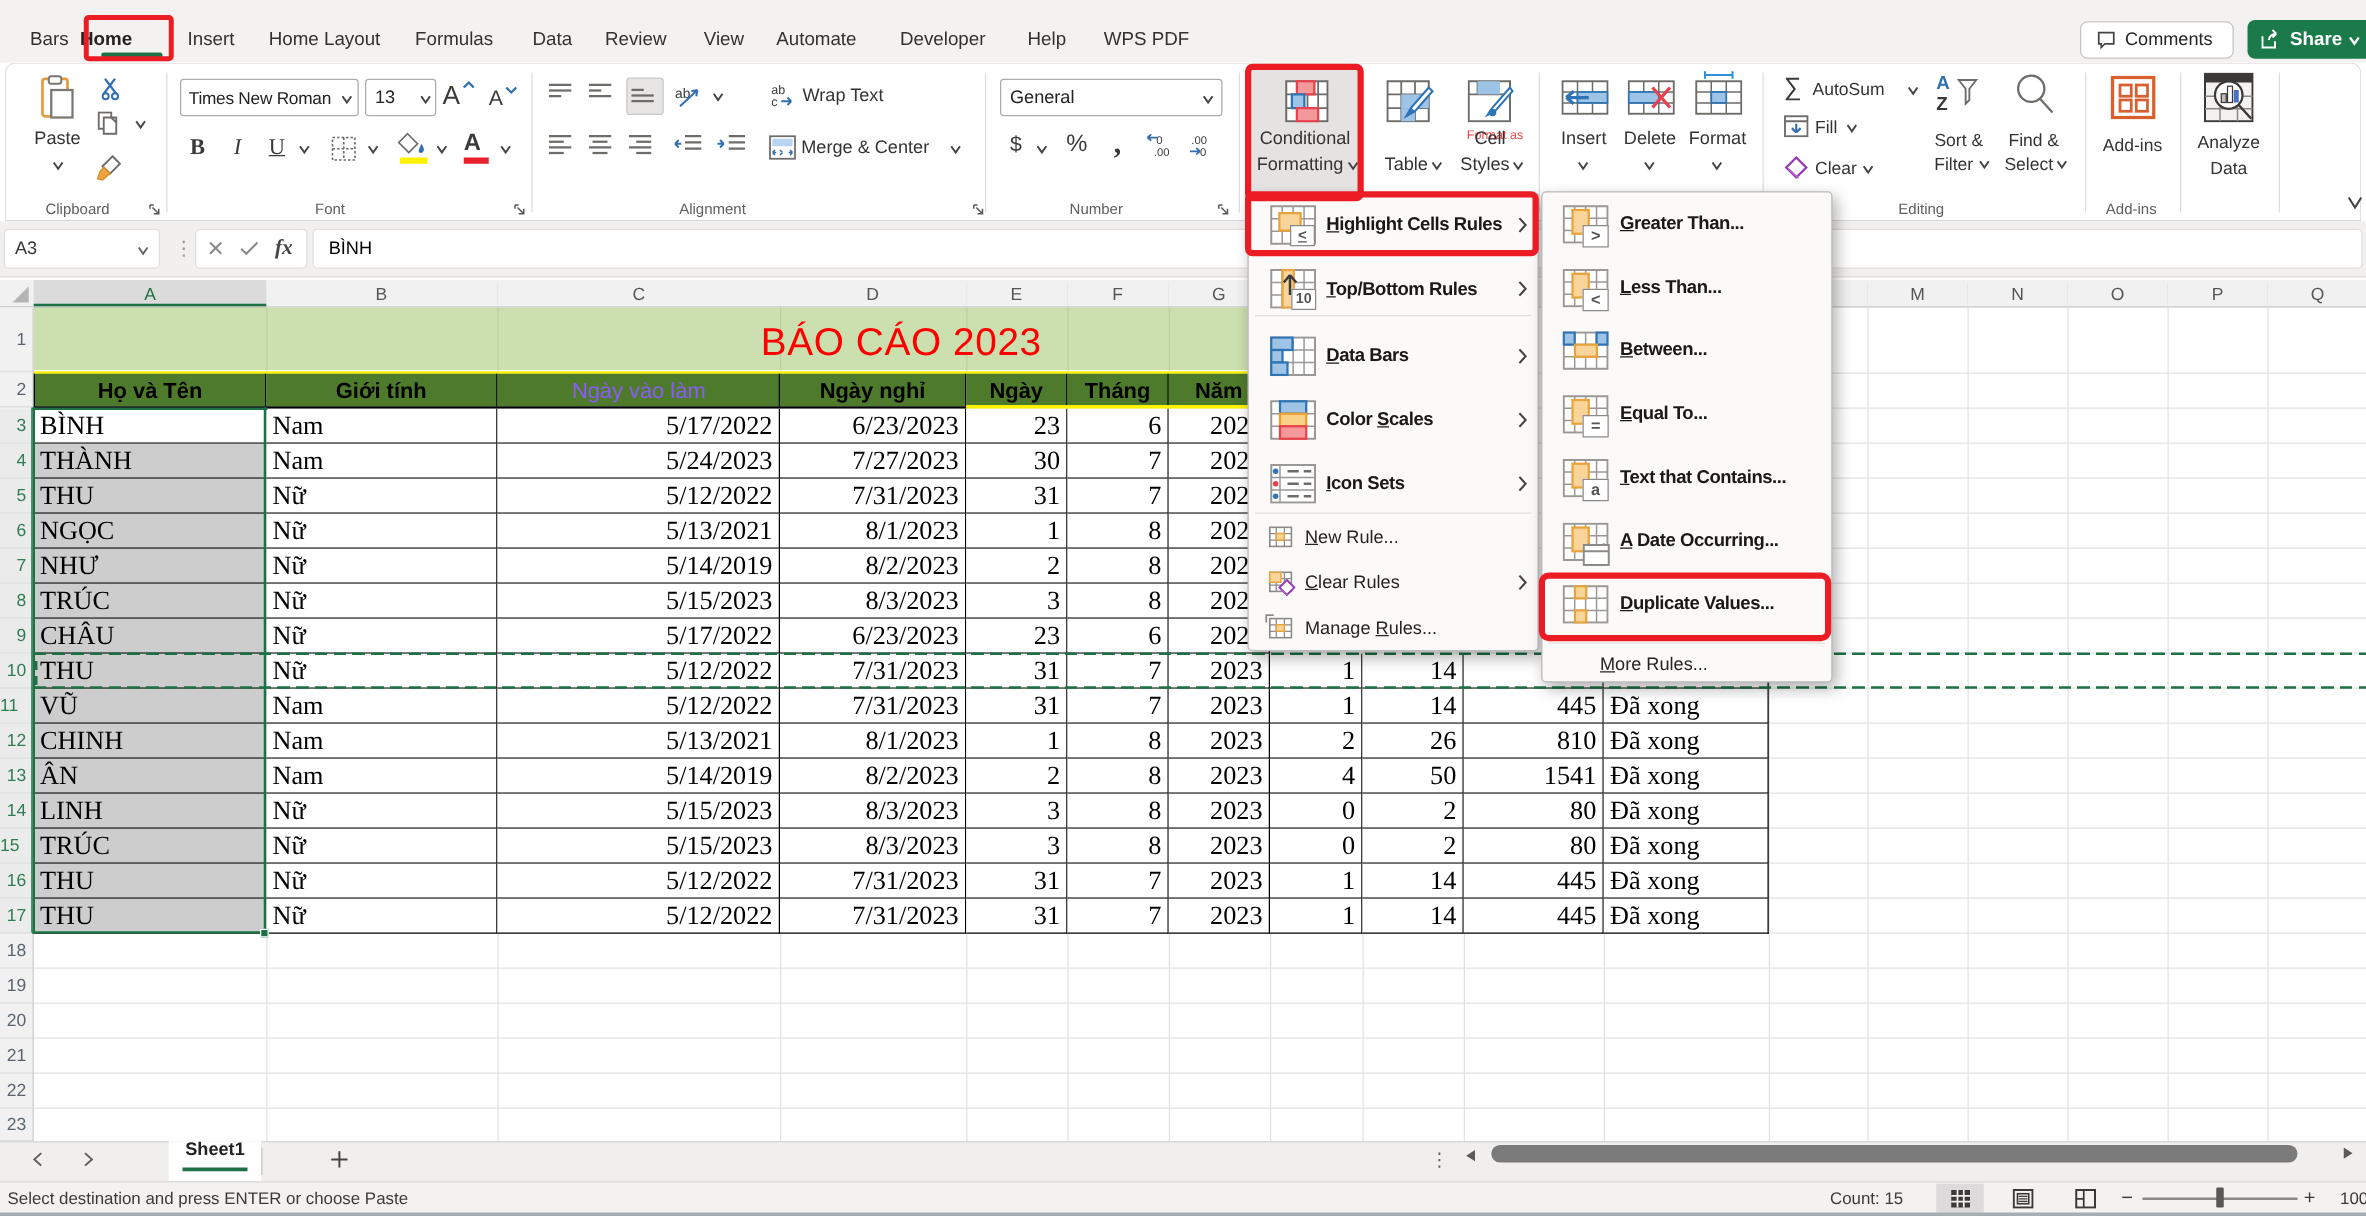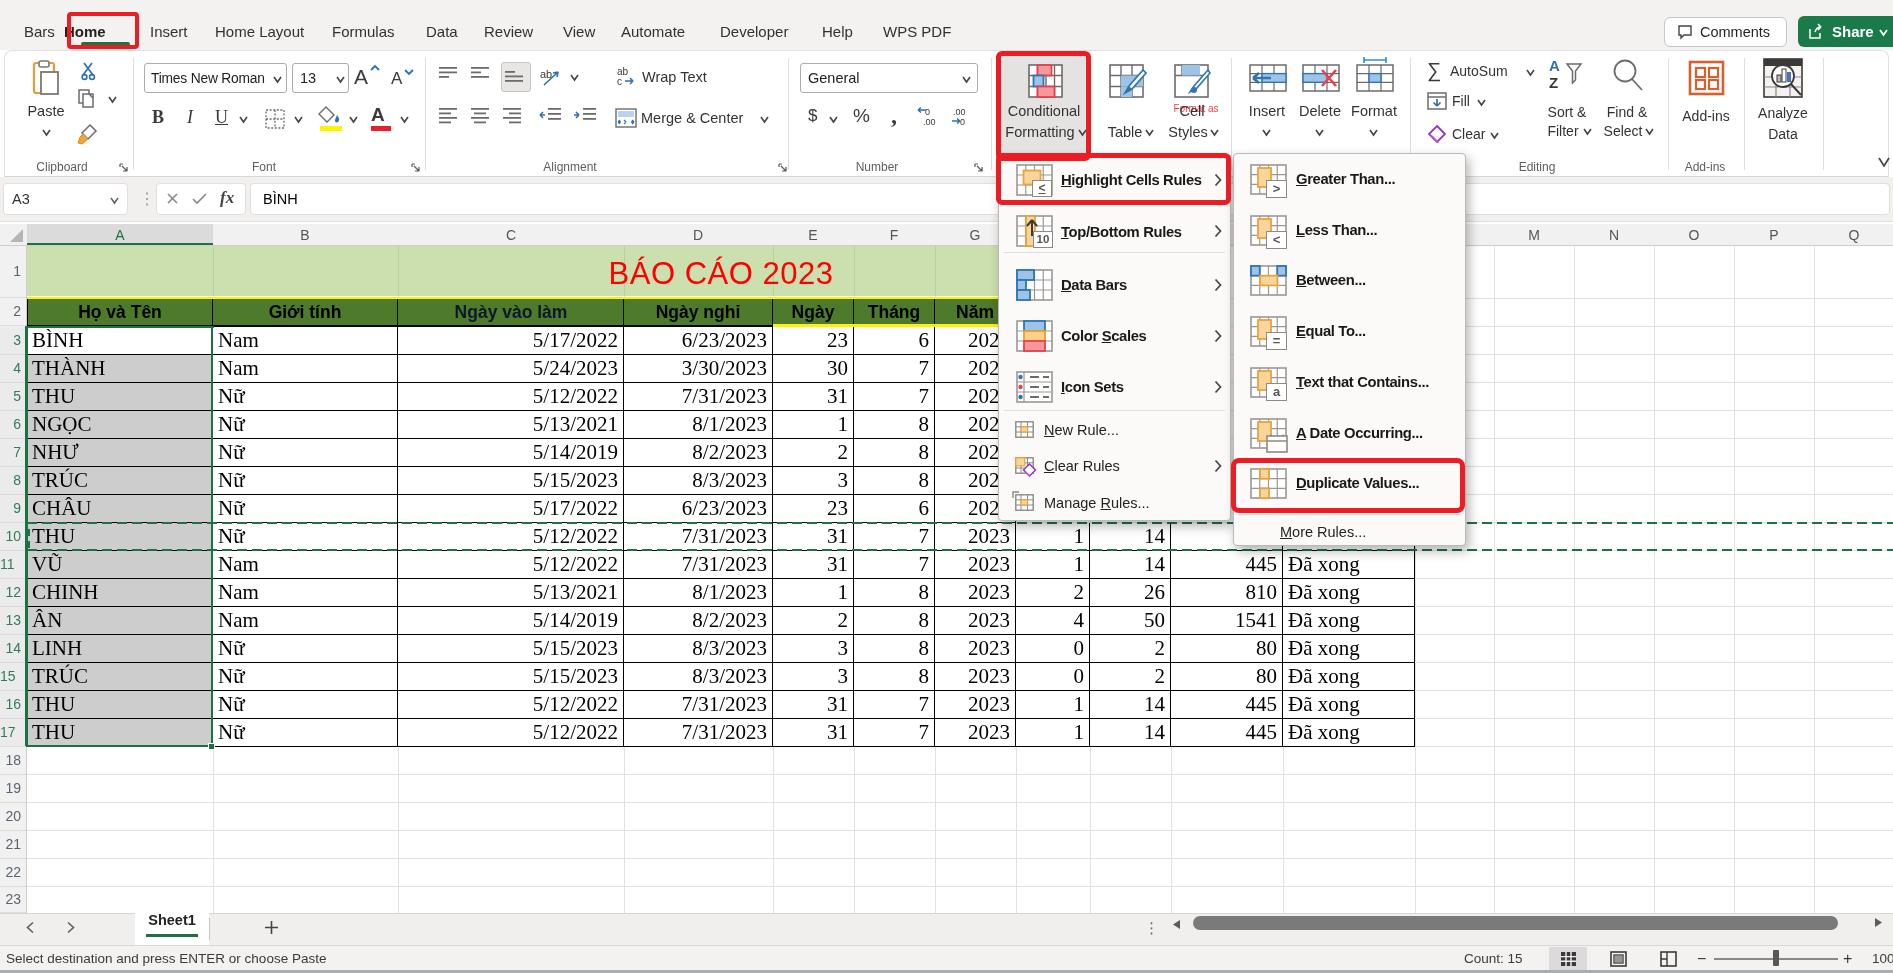--- a/index.html
+++ b/index.html
@@ -457,21 +457,21 @@
 <div class="ab txt" style="left:0px;top:584px;font-size:14px;color:#2F7D53;width:21px;text-align:right">12</div>
 <div class="ab" style="left:0px;top:607px;width:27px;height:28px;background:#EBEBEB;border-bottom:1px solid #DCDCDC"></div>
 <div class="ab txt" style="left:0px;top:612px;font-size:14px;color:#2F7D53;width:21px;text-align:right">13</div>
 <div class="ab" style="left:0px;top:635px;width:27px;height:28px;background:#EBEBEB;border-bottom:1px solid #DCDCDC"></div>
 <div class="ab txt" style="left:0px;top:640px;font-size:14px;color:#2F7D53;width:21px;text-align:right">14</div>
 <div class="ab" style="left:0px;top:663px;width:27px;height:28px;background:#EBEBEB;border-bottom:1px solid #DCDCDC"></div>
 <div class="ab txt" style="left:0px;top:668px;font-size:14px;color:#2F7D53;width:21px;text-align:left">15</div>
 <div class="ab" style="left:0px;top:691px;width:27px;height:28px;background:#EBEBEB;border-bottom:1px solid #DCDCDC"></div>
 <div class="ab txt" style="left:0px;top:696px;font-size:14px;color:#2F7D53;width:21px;text-align:right">16</div>
 <div class="ab" style="left:0px;top:719px;width:27px;height:28px;background:#EBEBEB;border-bottom:1px solid #DCDCDC"></div>
-<div class="ab txt" style="left:0px;top:724px;font-size:14px;color:#2F7D53;width:21px;">17</div>
+<div class="ab txt" style="left:0px;top:724px;font-size:14px;color:#2F7D53;width:21px;text-align:right">17</div>
 <div class="ab" style="left:0px;top:747px;width:27px;height:28px;background:#F1F1F1;border-bottom:1px solid #DCDCDC"></div>
 <div class="ab txt" style="left:0px;top:752px;font-size:14px;color:#5A6470;width:21px;text-align:right">18</div>
 <div class="ab" style="left:0px;top:775px;width:27px;height:28px;background:#F1F1F1;border-bottom:1px solid #DCDCDC"></div>
 <div class="ab txt" style="left:0px;top:780px;font-size:14px;color:#5A6470;width:21px;text-align:right">19</div>
 <div class="ab" style="left:0px;top:803px;width:27px;height:28px;background:#F1F1F1;border-bottom:1px solid #DCDCDC"></div>
 <div class="ab txt" style="left:0px;top:808px;font-size:14px;color:#5A6470;width:21px;text-align:right">20</div>
 <div class="ab" style="left:0px;top:831px;width:27px;height:28px;background:#F1F1F1;border-bottom:1px solid #DCDCDC"></div>
 <div class="ab txt" style="left:0px;top:836px;font-size:14px;color:#5A6470;width:21px;text-align:right">21</div>
 <div class="ab" style="left:0px;top:859px;width:27px;height:28px;background:#F1F1F1;border-bottom:1px solid #DCDCDC"></div>
 <div class="ab txt" style="left:0px;top:864px;font-size:14px;color:#5A6470;width:21px;text-align:right">22</div>
@@ -525,21 +525,21 @@
 <div class="ab" style="left:773px;top:246px;width:1px;height:50px;background:rgba(0,0,0,0.07)"></div>
 <div class="ab" style="left:854px;top:246px;width:1px;height:50px;background:rgba(0,0,0,0.07)"></div>
 <div class="ab" style="left:935px;top:246px;width:1px;height:50px;background:rgba(0,0,0,0.07)"></div>
 <div class="ab txt" style="left:721px;top:256px;transform:translateX(-50%);font-size:31px;font-weight:normal;color:#FE0000;letter-spacing:0.5px">BÁO CÁO 2023</div>
 <div class="ab" style="left:27px;top:296.5px;width:989px;height:2.2px;background:#FFF200"></div>
 <div class="ab" style="left:27px;top:299px;width:186px;height:25.5px;background:#4E7A2B;border-right:1px solid #000"></div>
 <div class="ab txt" style="left:120px;top:302px;transform:translateX(-50%);font-size:17.5px;font-weight:bold;color:#000">Họ và Tên</div>
 <div class="ab" style="left:213px;top:299px;width:185px;height:25.5px;background:#4E7A2B;border-right:1px solid #000"></div>
 <div class="ab txt" style="left:305px;top:302px;transform:translateX(-50%);font-size:17.5px;font-weight:bold;color:#000">Giới tính</div>
 <div class="ab" style="left:398px;top:299px;width:226px;height:25.5px;background:#4E7A2B;border-right:1px solid #000"></div>
-<div class="ab txt" style="left:511px;top:302px;transform:translateX(-50%);font-size:17.5px;font-weight:bold;color:#0f172a">Ngày vào làm</div>
+<div class="ab txt" style="left:511px;top:302px;transform:translateX(-50%);font-size:17.5px;font-weight:normal;color:#8b5cf6">Ngày vào làm</div>
 <div class="ab" style="left:624px;top:299px;width:149px;height:25.5px;background:#4E7A2B;border-right:1px solid #000"></div>
 <div class="ab txt" style="left:698px;top:302px;transform:translateX(-50%);font-size:17.5px;font-weight:bold;color:#000">Ngày nghỉ</div>
 <div class="ab" style="left:773px;top:299px;width:81px;height:25.5px;background:#4E7A2B;border-right:1px solid #000"></div>
 <div class="ab txt" style="left:813px;top:302px;transform:translateX(-50%);font-size:17.5px;font-weight:bold;color:#000">Ngày</div>
 <div class="ab" style="left:854px;top:299px;width:81px;height:25.5px;background:#4E7A2B;border-right:1px solid #000"></div>
 <div class="ab txt" style="left:894px;top:302px;transform:translateX(-50%);font-size:17.5px;font-weight:bold;color:#000">Tháng</div>
 <div class="ab" style="left:935px;top:299px;width:81px;height:25.5px;background:#4E7A2B;border-right:1px solid #000"></div>
 <div class="ab txt" style="left:975px;top:302px;transform:translateX(-50%);font-size:17.5px;font-weight:bold;color:#000">Năm</div>
 <div class="ab" style="left:27px;top:324.5px;width:746px;height:2px;background:#000"></div>
 <div class="ab" style="left:773px;top:324.2px;width:243px;height:2.4px;background:#FFF200"></div>
@@ -547,21 +547,21 @@
 <div class="ab" style="left:27px;top:327px;width:186px;height:28px;background:#fff;border-right:1px solid #000;border-bottom:1px solid #000;padding-left:5px;text-align:left;font-family:'Liberation Serif',serif;font-size:21px;color:#000;line-height:26px;overflow:hidden">BÌNH</div>
 <div class="ab" style="left:213px;top:327px;width:185px;height:28px;background:#fff;border-right:1px solid #000;border-bottom:1px solid #000;padding-left:5px;text-align:left;font-family:'Liberation Serif',serif;font-size:21px;color:#000;line-height:26px;overflow:hidden">Nam</div>
 <div class="ab" style="left:398px;top:327px;width:226px;height:28px;background:#fff;border-right:1px solid #000;border-bottom:1px solid #000;padding-right:5px;text-align:right;font-family:'Liberation Serif',serif;font-size:21px;color:#000;line-height:26px;overflow:hidden">5/17/2022</div>
 <div class="ab" style="left:624px;top:327px;width:149px;height:28px;background:#fff;border-right:1px solid #000;border-bottom:1px solid #000;padding-right:5px;text-align:right;font-family:'Liberation Serif',serif;font-size:21px;color:#000;line-height:26px;overflow:hidden">6/23/2023</div>
 <div class="ab" style="left:773px;top:327px;width:81px;height:28px;background:#fff;border-right:1px solid #000;border-bottom:1px solid #000;padding-right:5px;text-align:right;font-family:'Liberation Serif',serif;font-size:21px;color:#000;line-height:26px;overflow:hidden">23</div>
 <div class="ab" style="left:854px;top:327px;width:81px;height:28px;background:#fff;border-right:1px solid #000;border-bottom:1px solid #000;padding-right:5px;text-align:right;font-family:'Liberation Serif',serif;font-size:21px;color:#000;line-height:26px;overflow:hidden">6</div>
 <div class="ab" style="left:935px;top:327px;width:81px;height:28px;background:#fff;border-right:1px solid #000;border-bottom:1px solid #000;padding-right:5px;text-align:right;font-family:'Liberation Serif',serif;font-size:21px;color:#000;line-height:26px;overflow:hidden">2023</div>
 <div class="ab" style="left:27px;top:355px;width:186px;height:28px;background:#CDCDCD;border-right:1px solid #000;border-bottom:1px solid #000;padding-left:5px;text-align:left;font-family:'Liberation Serif',serif;font-size:21px;color:#000;line-height:26px;overflow:hidden">THÀNH</div>
 <div class="ab" style="left:213px;top:355px;width:185px;height:28px;background:#fff;border-right:1px solid #000;border-bottom:1px solid #000;padding-left:5px;text-align:left;font-family:'Liberation Serif',serif;font-size:21px;color:#000;line-height:26px;overflow:hidden">Nam</div>
 <div class="ab" style="left:398px;top:355px;width:226px;height:28px;background:#fff;border-right:1px solid #000;border-bottom:1px solid #000;padding-right:5px;text-align:right;font-family:'Liberation Serif',serif;font-size:21px;color:#000;line-height:26px;overflow:hidden">5/24/2023</div>
-<div class="ab" style="left:624px;top:355px;width:149px;height:28px;background:#fff;border-right:1px solid #000;border-bottom:1px solid #000;padding-right:5px;text-align:right;font-family:'Liberation Serif',serif;font-size:21px;color:#000;line-height:26px;overflow:hidden">3/30/2023</div>
+<div class="ab" style="left:624px;top:355px;width:149px;height:28px;background:#fff;border-right:1px solid #000;border-bottom:1px solid #000;padding-right:5px;text-align:right;font-family:'Liberation Serif',serif;font-size:21px;color:#000;line-height:26px;overflow:hidden">7/27/2023</div>
 <div class="ab" style="left:773px;top:355px;width:81px;height:28px;background:#fff;border-right:1px solid #000;border-bottom:1px solid #000;padding-right:5px;text-align:right;font-family:'Liberation Serif',serif;font-size:21px;color:#000;line-height:26px;overflow:hidden">30</div>
 <div class="ab" style="left:854px;top:355px;width:81px;height:28px;background:#fff;border-right:1px solid #000;border-bottom:1px solid #000;padding-right:5px;text-align:right;font-family:'Liberation Serif',serif;font-size:21px;color:#000;line-height:26px;overflow:hidden">7</div>
 <div class="ab" style="left:935px;top:355px;width:81px;height:28px;background:#fff;border-right:1px solid #000;border-bottom:1px solid #000;padding-right:5px;text-align:right;font-family:'Liberation Serif',serif;font-size:21px;color:#000;line-height:26px;overflow:hidden">2023</div>
 <div class="ab" style="left:27px;top:383px;width:186px;height:28px;background:#CDCDCD;border-right:1px solid #000;border-bottom:1px solid #000;padding-left:5px;text-align:left;font-family:'Liberation Serif',serif;font-size:21px;color:#000;line-height:26px;overflow:hidden">THU</div>
 <div class="ab" style="left:213px;top:383px;width:185px;height:28px;background:#fff;border-right:1px solid #000;border-bottom:1px solid #000;padding-left:5px;text-align:left;font-family:'Liberation Serif',serif;font-size:21px;color:#000;line-height:26px;overflow:hidden">Nữ</div>
 <div class="ab" style="left:398px;top:383px;width:226px;height:28px;background:#fff;border-right:1px solid #000;border-bottom:1px solid #000;padding-right:5px;text-align:right;font-family:'Liberation Serif',serif;font-size:21px;color:#000;line-height:26px;overflow:hidden">5/12/2022</div>
 <div class="ab" style="left:624px;top:383px;width:149px;height:28px;background:#fff;border-right:1px solid #000;border-bottom:1px solid #000;padding-right:5px;text-align:right;font-family:'Liberation Serif',serif;font-size:21px;color:#000;line-height:26px;overflow:hidden">7/31/2023</div>
 <div class="ab" style="left:773px;top:383px;width:81px;height:28px;background:#fff;border-right:1px solid #000;border-bottom:1px solid #000;padding-right:5px;text-align:right;font-family:'Liberation Serif',serif;font-size:21px;color:#000;line-height:26px;overflow:hidden">31</div>
 <div class="ab" style="left:854px;top:383px;width:81px;height:28px;background:#fff;border-right:1px solid #000;border-bottom:1px solid #000;padding-right:5px;text-align:right;font-family:'Liberation Serif',serif;font-size:21px;color:#000;line-height:26px;overflow:hidden">7</div>
 <div class="ab" style="left:935px;top:383px;width:81px;height:28px;background:#fff;border-right:1px solid #000;border-bottom:1px solid #000;padding-right:5px;text-align:right;font-family:'Liberation Serif',serif;font-size:21px;color:#000;line-height:26px;overflow:hidden">2023</div>

